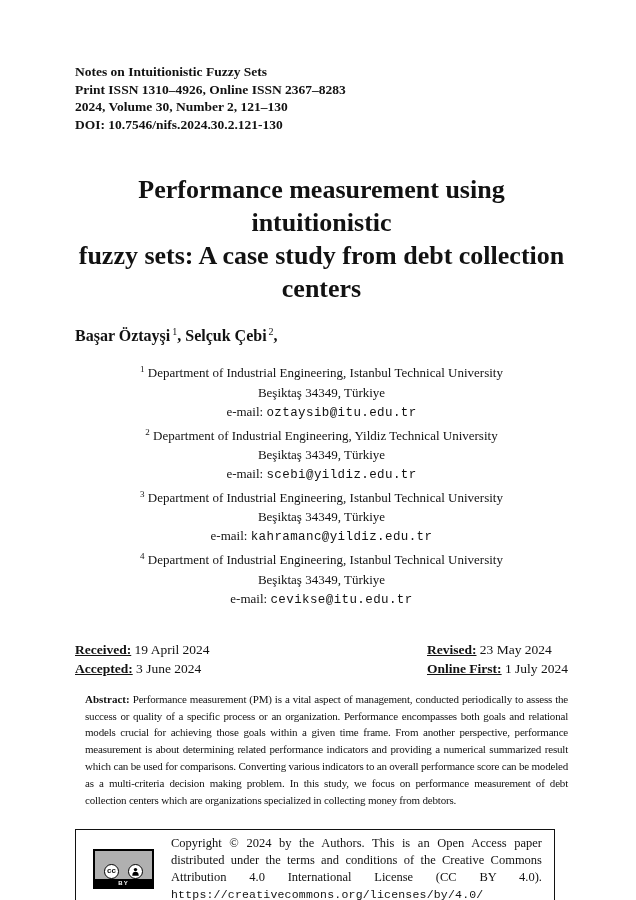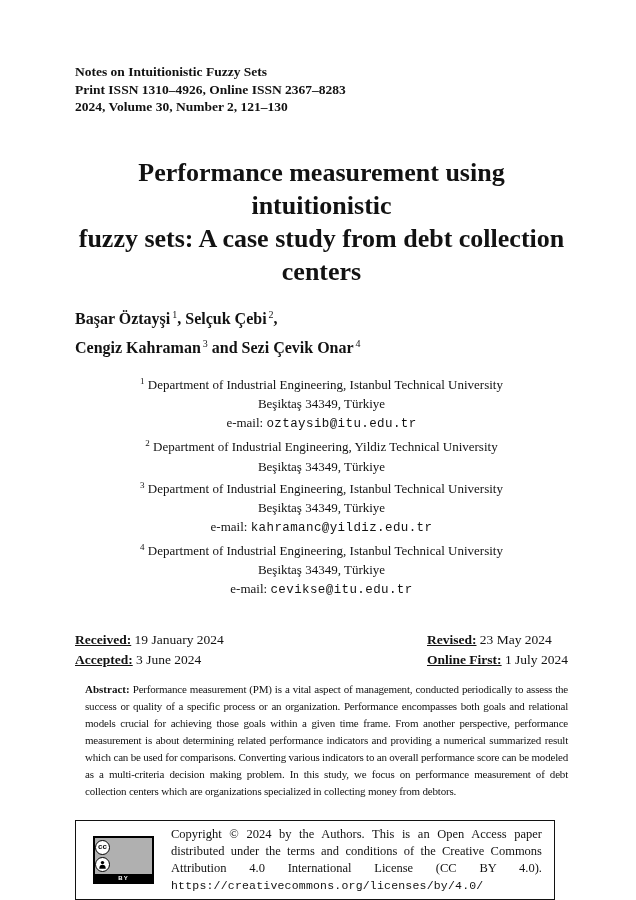--- a/index.html
+++ b/index.html
@@ -93,25 +93,24 @@
     padding: 5px 12px 5px 0;
   }
   .cc-badge {
     flex: 0 0 auto;
     margin: 0 17px 0 17px;
     width: 57px;
     border: 2px solid #000;
     background: #b0b0b0;
   }
   .cc-badge-top {
-    height: 36px;
-    display: flex;
-    align-items: flex-start;
+    height: 28px;
+    display: flex;
+    align-items: flex-end;
     justify-content: space-evenly;
-    flex-direction: column;
   }
   .cc-circle {
     width: 15px;
     height: 15px;
     box-sizing: border-box;
     border-radius: 50%;
     background: #ffffff;
     border: 1.5px solid #000;
     display: flex;
     align-items: center;
@@ -143,59 +142,60 @@
 </style>
 </head>
 <body>
 
 <div class="page">
 
   <header class="journal-header">
     <div>Notes on Intuitionistic Fuzzy Sets</div>
     <div>Print ISSN 1310–4926, Online ISSN 2367–8283</div>
     <div>2024, Volume 30, Number 2, 121–130</div>
+    <div>DOI: 10.7546/nifs.2024.30.2.121-130</div>
   </header>
 
   <h1 class="paper-title"><span>Performance measurement using intuitionistic</span><br><span>fuzzy sets: A case study from debt collection centers</span></h1>
 
   <div class="authors">
     <div><span>Başar Öztayşi</span><sup>1</sup><span>, </span><span>Selçuk Çebi</span><sup>2</sup><span>,</span></div>
-    <div><span>Cengiz Kahraman</span><sup>3</sup><span> and </span><span>Sezi Çevik Onar</span><sup>4</sup></div>
   </div>
 
   <div class="affiliations">
 
     <div>
       <div><sup>1</sup> <span>Department of Industrial Engineering, Istanbul Technical University</span></div>
       <div>Beşiktaş 34349, Türkiye</div>
       <div><span>e-mail: </span><a class="email">oztaysib@itu.edu.tr</a></div>
     </div>
 
     <div>
       <div><sup>2</sup> <span>Department of Industrial Engineering, Yildiz Technical University</span></div>
       <div>Beşiktaş 34349, Türkiye</div>
+      <div><span>e-mail: </span><a class="email">scebi@yildiz.edu.tr</a></div>
     </div>
 
     <div>
       <div><sup>3</sup> <span>Department of Industrial Engineering, Istanbul Technical University</span></div>
       <div>Beşiktaş 34349, Türkiye</div>
       <div><span>e-mail: </span><a class="email">kahramanc@yildiz.edu.tr</a></div>
     </div>
 
     <div>
       <div><sup>4</sup> <span>Department of Industrial Engineering, Istanbul Technical University</span></div>
       <div>Beşiktaş 34349, Türkiye</div>
       <div><span>e-mail: </span><a class="email">cevikse@itu.edu.tr</a></div>
     </div>
 
   </div>
 
   <div class="dates">
     <div class="dates-left">
-      <div><b>Received:</b> <span>19 January 2024</span></div>
+      <div><b>Received:</b> <span>19 April 2024</span></div>
       <div><b>Accepted:</b> <span>3 June 2024</span></div>
     </div>
     <div class="dates-right">
       <div><b>Revised:</b> <span>23 May 2024</span></div>
       <div><b>Online First:</b> <span>1 July 2024</span></div>
     </div>
   </div>
 
   <p class="abstract"><b>Abstract:</b> <span>Performance measurement (PM) is a vital aspect of management, conducted periodically to assess the success or quality of a specific process or an organization. Performance encompasses both goals and relational models crucial for achieving those goals within a given time frame. From another perspective, performance measurement is about determining related performance indicators and providing a numerical summarized result which can be used for comparisons. Converting various indicators to an overall performance score can be modeled as a multi-criteria decision making problem. In this study, we focus on performance measurement of debt collection centers which are organizations specialized in collecting money from debtors.</span></p>
 

